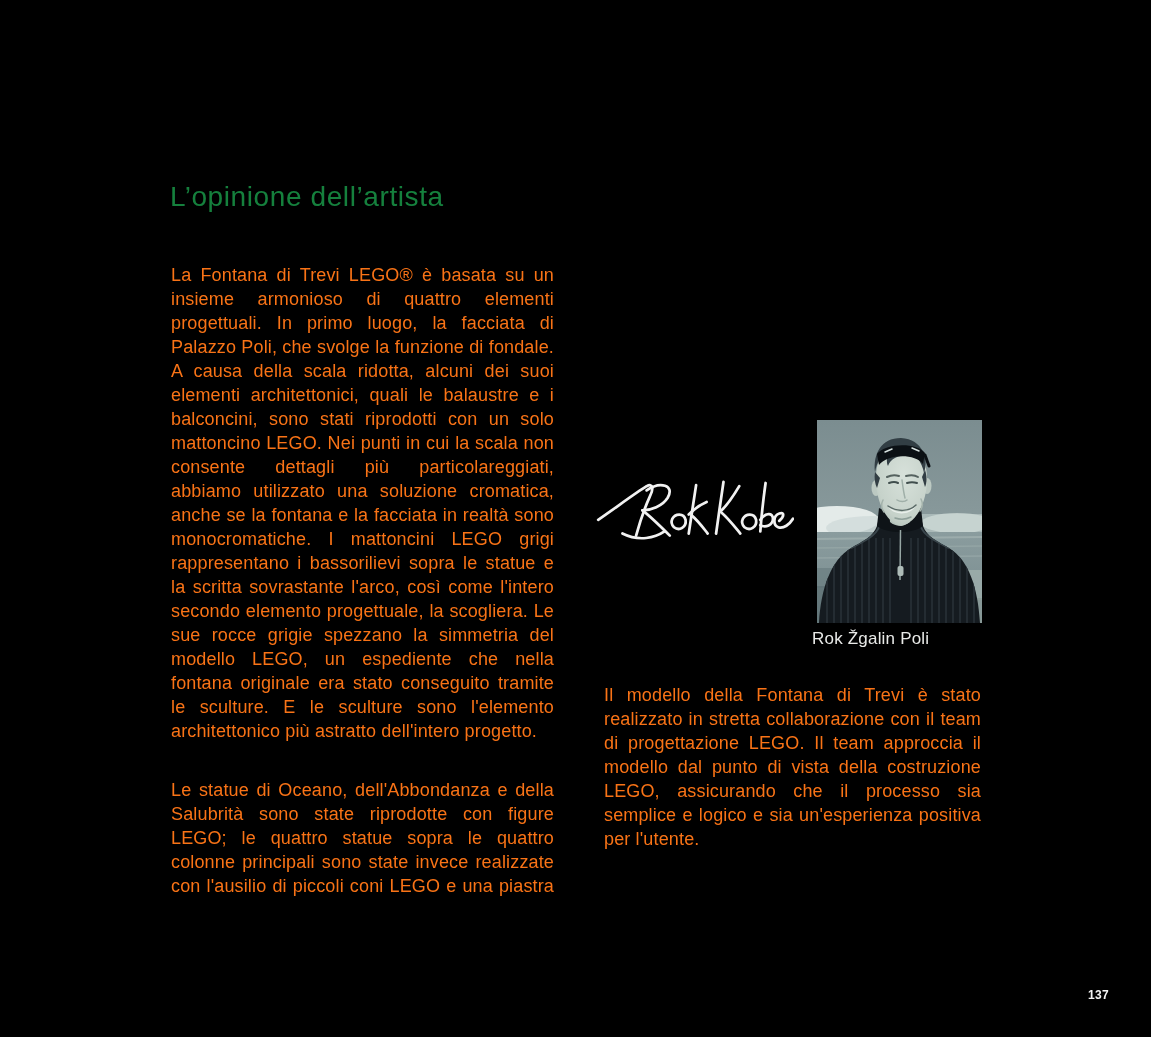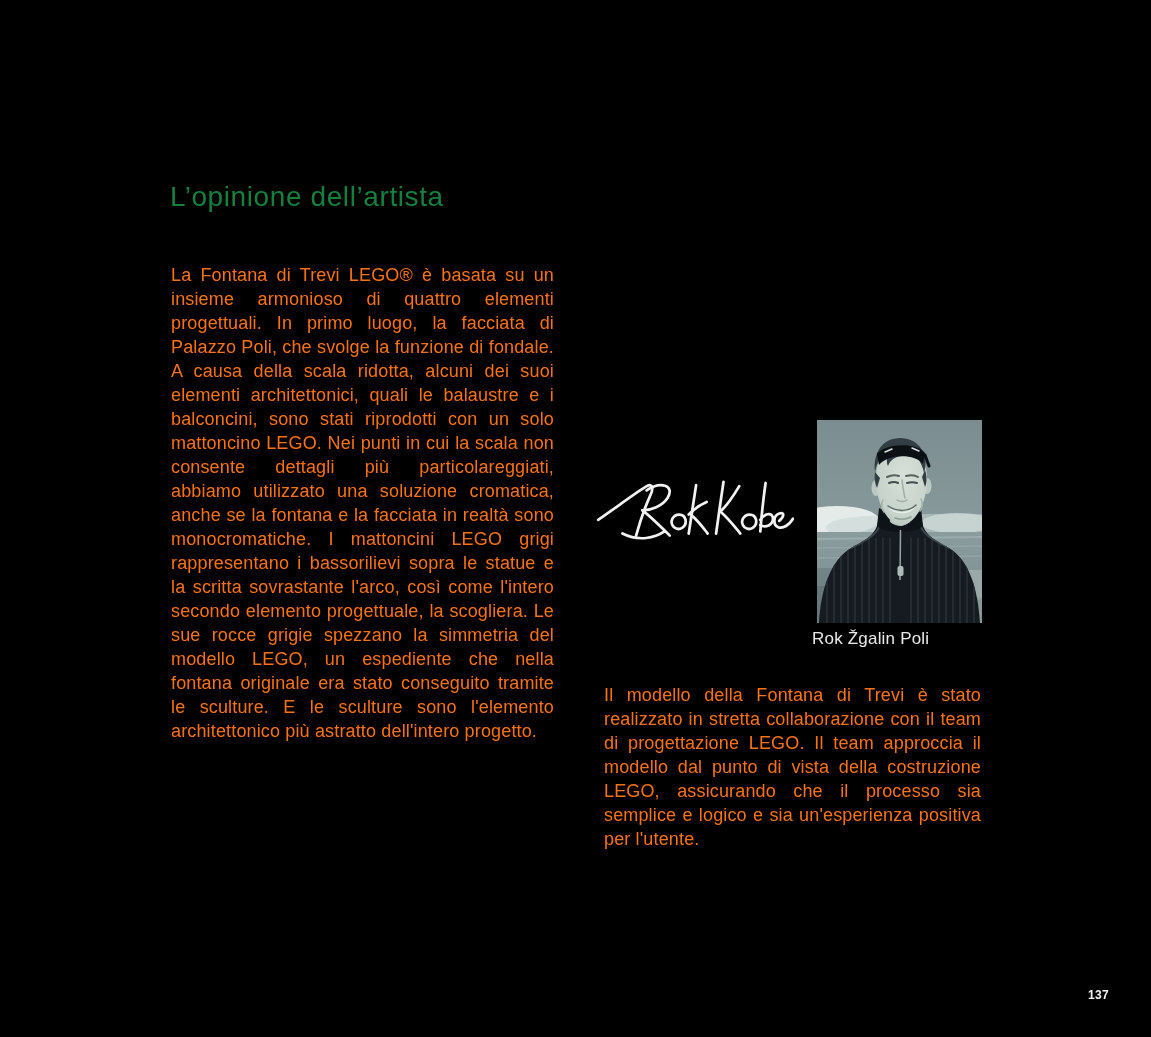--- a/index.html
+++ b/index.html
@@ -38,20 +38,21 @@
 </style>
 </head>
 <body>
 
 <div class="page">
 
   <h1 class="page-title">L’opinione dell’artista</h1>
 
   <div class="col col-left">
     <p class="natural-last">La Fontana di Trevi LEGO® è basata su un insieme armonioso di quattro elementi progettuali. In primo luogo, la facciata di Palazzo Poli, che svolge la funzione di fondale. A causa della scala ridotta, alcuni dei suoi elementi architettonici, quali le balaustre e i balconcini, sono stati riprodotti con un solo mattoncino LEGO. Nei punti in cui la scala non consente dettagli più particolareggiati, abbiamo utilizzato una soluzione cromatica, anche se la fontana e la facciata in realtà sono monocromatiche. I mattoncini LEGO grigi rappresentano i bassorilievi sopra le statue e la scritta sovrastante l'arco, così come l'intero secondo elemento progettuale, la scogliera. Le sue rocce grigie spezzano la simmetria del modello LEGO, un espediente che nella fontana originale era stato conseguito tramite le sculture. E le sculture sono l'elemento architettonico più astratto dell'intero progetto.</p>
+    <p class="justify-last">Le statue di Oceano, dell'Abbondanza e della Salubrità sono state riprodotte con figure LEGO; le quattro statue sopra le quattro colonne principali sono state invece realizzate con l'ausilio di piccoli coni LEGO e una piastra</p>
   </div>
 
 
   <svg class="signature" viewBox="0 0 190 75" aria-hidden="true">
     <g fill="none" stroke="#f2f2f2" stroke-width="2.6" stroke-linecap="round">
       <path d="M4,44 C20,33 40,18 50,12 C56,9 57,14 53,22 C48,33 43,48 40,59"></path>
       <path d="M50,16 C63,7 77,11 70,23 C65,31 54,35 46,35"></path>
       <path d="M46,35 C54,41 63,50 72,59"></path>
       <path d="M27,57 C43,65 58,61 67,55"></path>
       <path d="M81,39 C75,39 71,46 76,51 C81,55 88,51 87,44 C86,40 83,39 81,39"></path>

